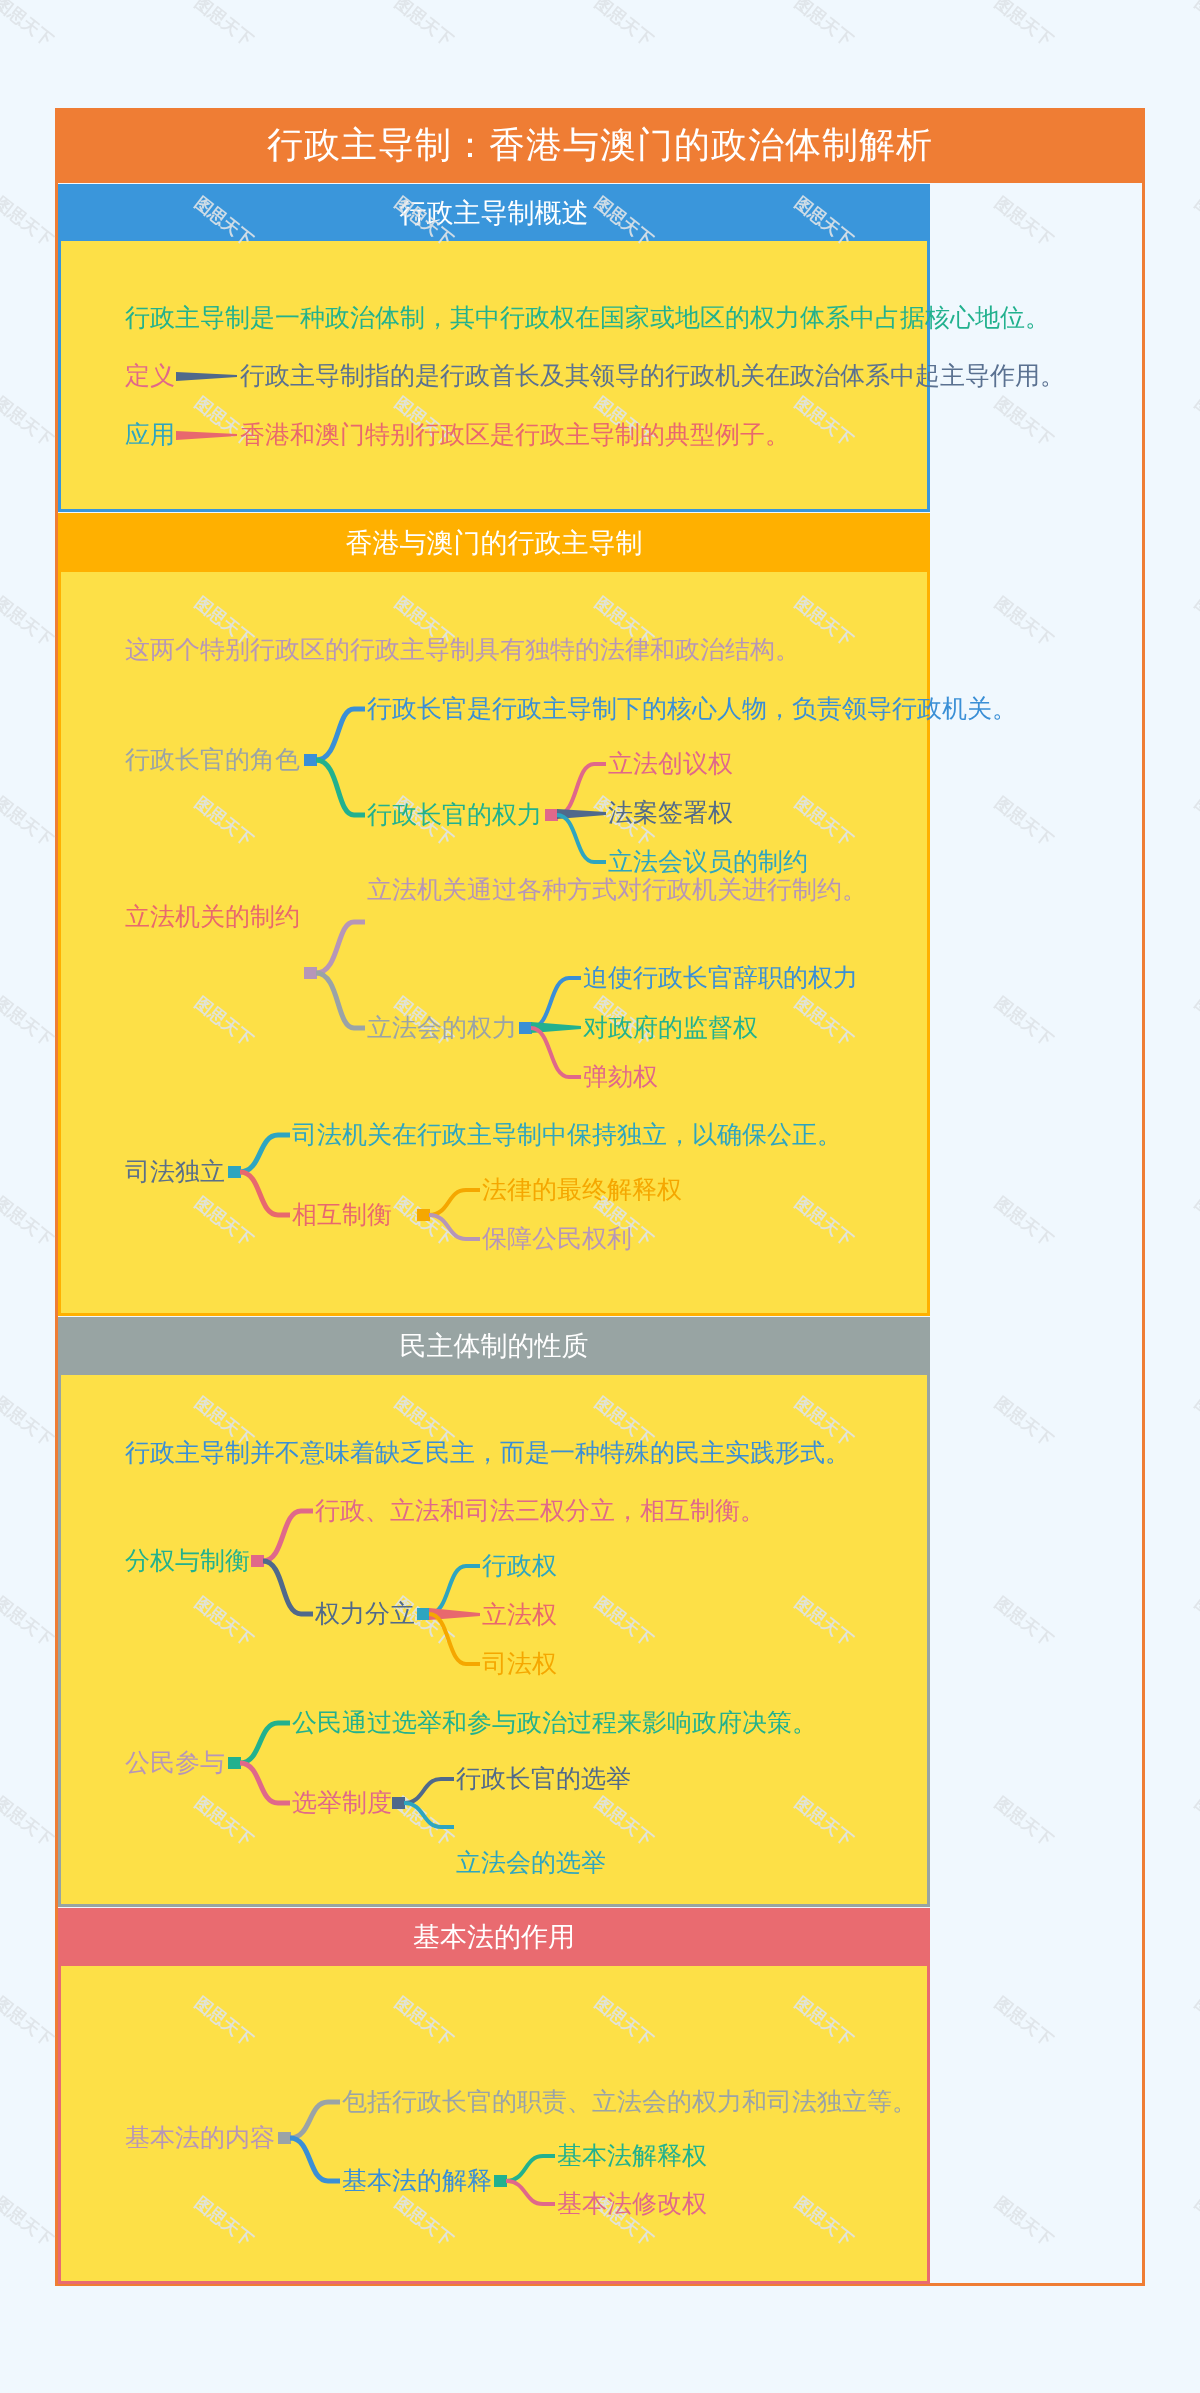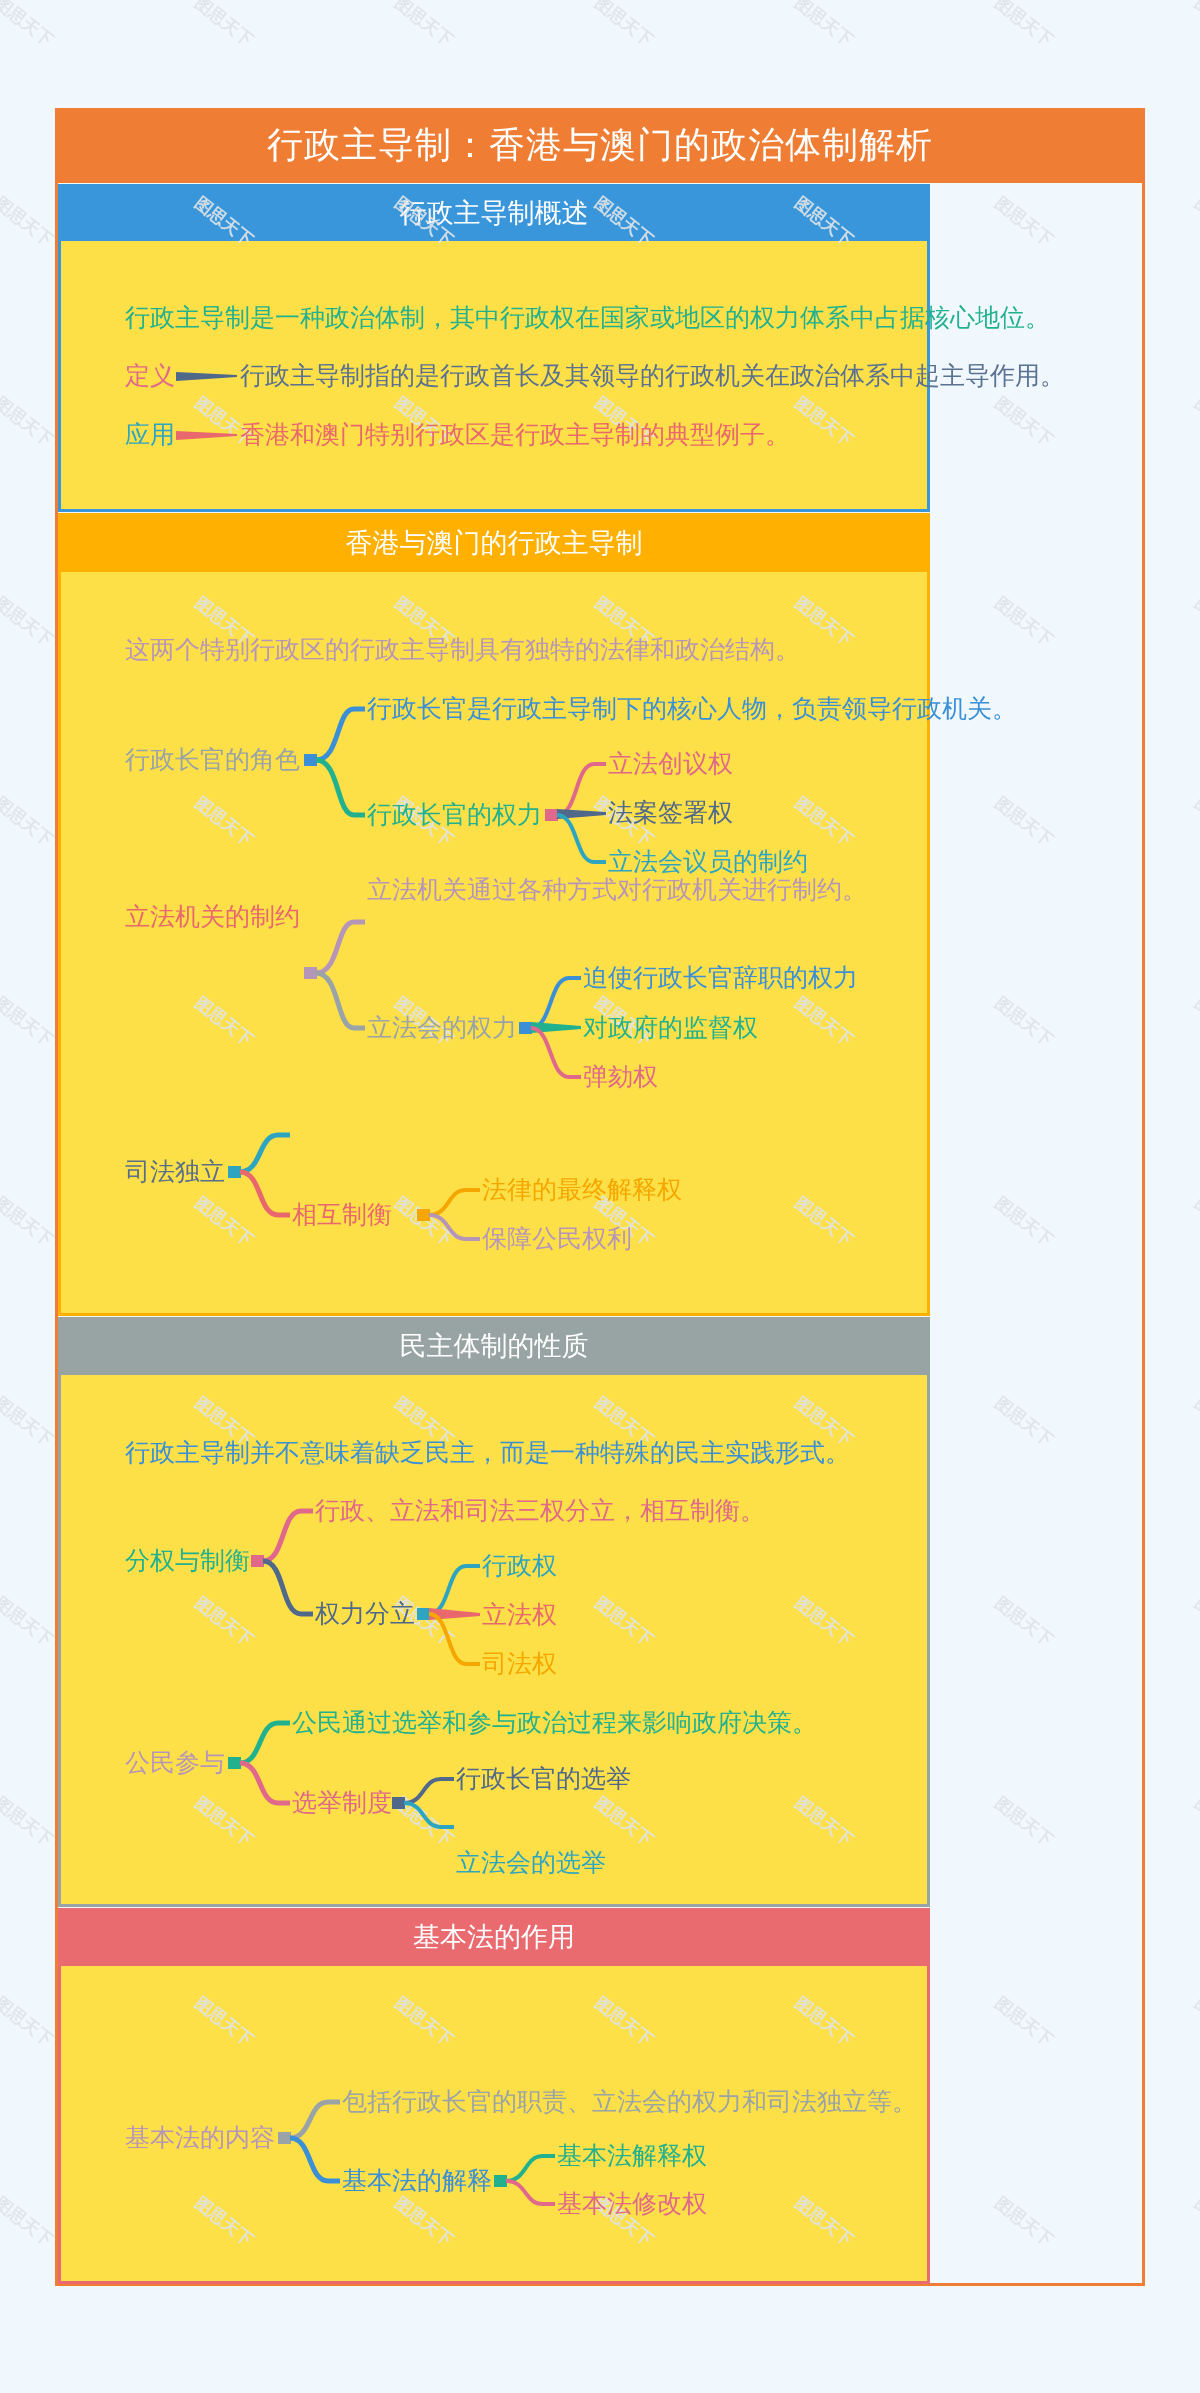--- a/index.html
+++ b/index.html
@@ -228,20 +228,21 @@
   <div class="node" style="left: 608px; top: 847px; color: rgb(46, 165, 192);">立法会议员的制约</div>
 
   <div class="node" style="left: 125px; top: 902px; color: rgb(232, 104, 110);">立法机关的制约</div>
   <div class="node" style="left: 367px; top: 875px; color: rgb(182, 150, 184);">立法机关通过各种方式对行政机关进行制约。</div>
   <div class="node" style="left: 367px; top: 1013px; color: rgb(154, 163, 167);">立法会的权力</div>
   <div class="node" style="left: 583px; top: 963px; color: rgb(58, 143, 214);">迫使行政长官辞职的权力</div>
   <div class="node" style="left: 583px; top: 1013px; color: rgb(34, 177, 142);">对政府的监督权</div>
   <div class="node" style="left: 583px; top: 1062px; color: rgb(224, 104, 138);">弹劾权</div>
 
   <div class="node" style="left: 125px; top: 1157px; color: rgb(90, 111, 138);">司法独立</div>
+  <div class="node" style="left: 292px; top: 1120px; color: rgb(46, 165, 192);">司法机关在行政主导制中保持独立，以确保公正。</div>
   <div class="node" style="left: 292px; top: 1200px; color: rgb(232, 104, 110);">相互制衡</div>
   <div class="node" style="left: 482px; top: 1175px; color: rgb(245, 167, 0);">法律的最终解释权</div>
   <div class="node" style="left: 482px; top: 1224px; color: rgb(182, 150, 184);">保障公民权利</div>
 
   <div class="node" style="left: 125px; top: 1438px; color: rgb(58, 143, 214);">行政主导制并不意味着缺乏民主，而是一种特殊的民主实践形式。</div>
 
   <div class="node" style="left: 125px; top: 1546px; color: rgb(34, 177, 142);">分权与制衡</div>
   <div class="node" style="left: 315px; top: 1496px; color: rgb(224, 104, 138);">行政、立法和司法三权分立，相互制衡。</div>
   <div class="node" style="left: 315px; top: 1599px; color: rgb(80, 105, 139);">权力分立</div>
   <div class="node" style="left: 482px; top: 1551px; color: rgb(46, 165, 192);">行政权</div>

